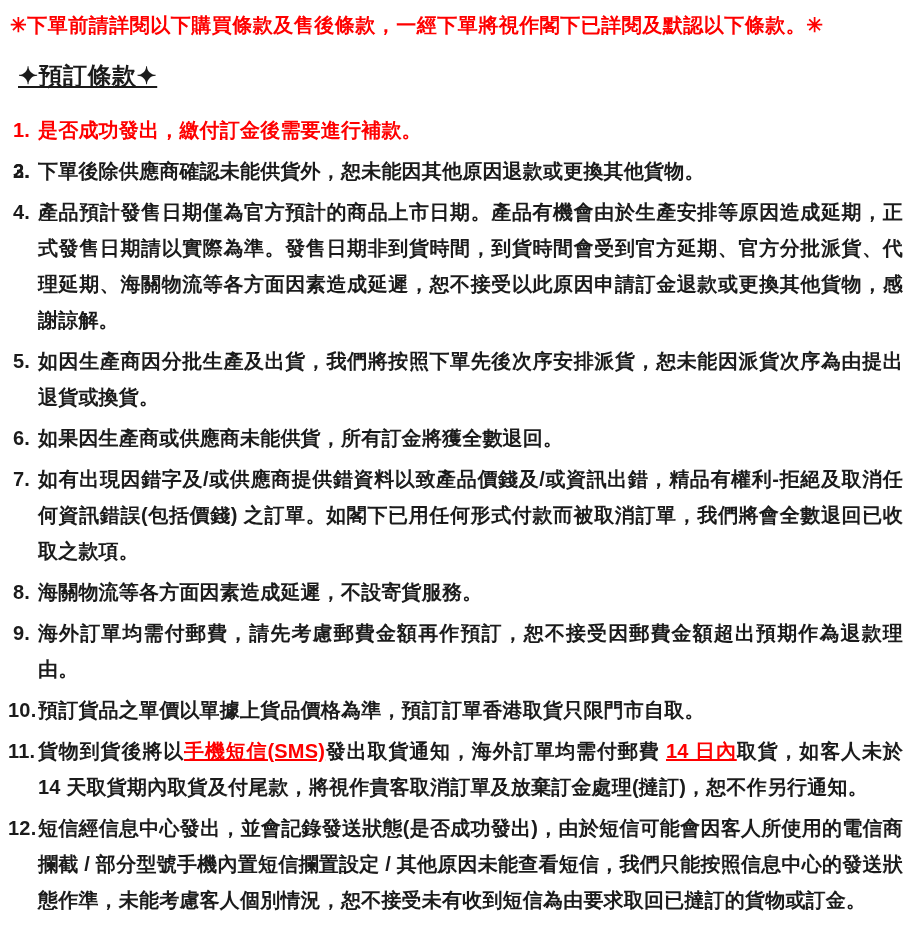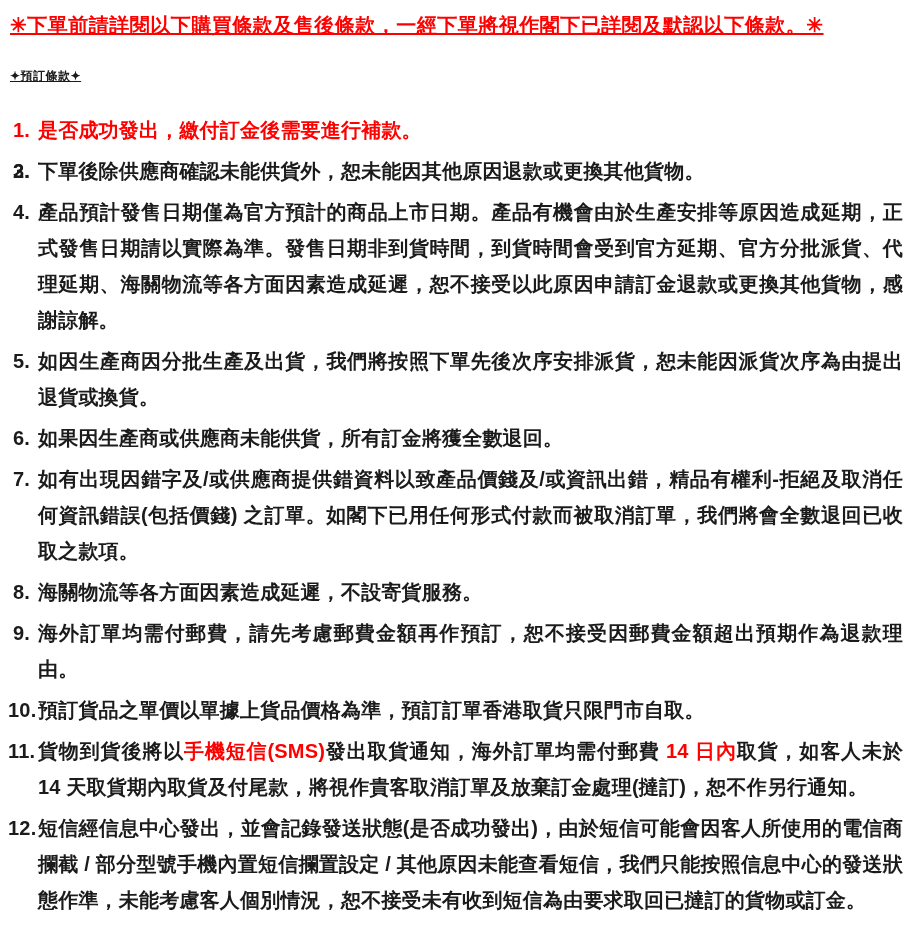--- a/index.html
+++ b/index.html
@@ -14,30 +14,29 @@
     font-family: "Liberation Sans", sans-serif;
     font-weight: 700;
     color: #1b1b1b;
     box-sizing: border-box;
     padding: 8px 10px 8px 8px;
   }
   .notice {
     color: #fe0000;
     font-size: 20px;
     line-height: 30px;
-    text-decoration: underline;
     margin: 2px 0 22px 2px;
     letter-spacing: 0.5px;
   }
   .section-heading {
     color: #1b1b1b;
-    font-size: 12px;
+    font-size: 24px;
     line-height: 28px;
     text-decoration: underline;
-    margin: 0 0 22px 2px;
+    margin: 0 0 22px 10px;
     letter-spacing: 0.5px;
   }
   ol.terms {
     margin: 0;
     padding: 0;
     list-style: none;
   }
   ol.terms li.term {
     position: relative;
     padding-left: 30px;
@@ -53,20 +52,21 @@
     top: 0;
     width: 22px;
     text-align: right;
     white-space: nowrap;
   }
   li.term.red, li.term.red .num {
     color: #fe0000;
   }
   .red-underline {
     color: #fe0000;
+    text-decoration: underline;
   }
 </style>
 </head>
 <body>
 
 <div class="notice">✳下單前請詳閱以下購買條款及售後條款，一經下單將視作閣下已詳閱及默認以下條款。✳</div>
 
 <div class="section-heading">✦預訂條款✦</div>
 
 <ol class="terms">

